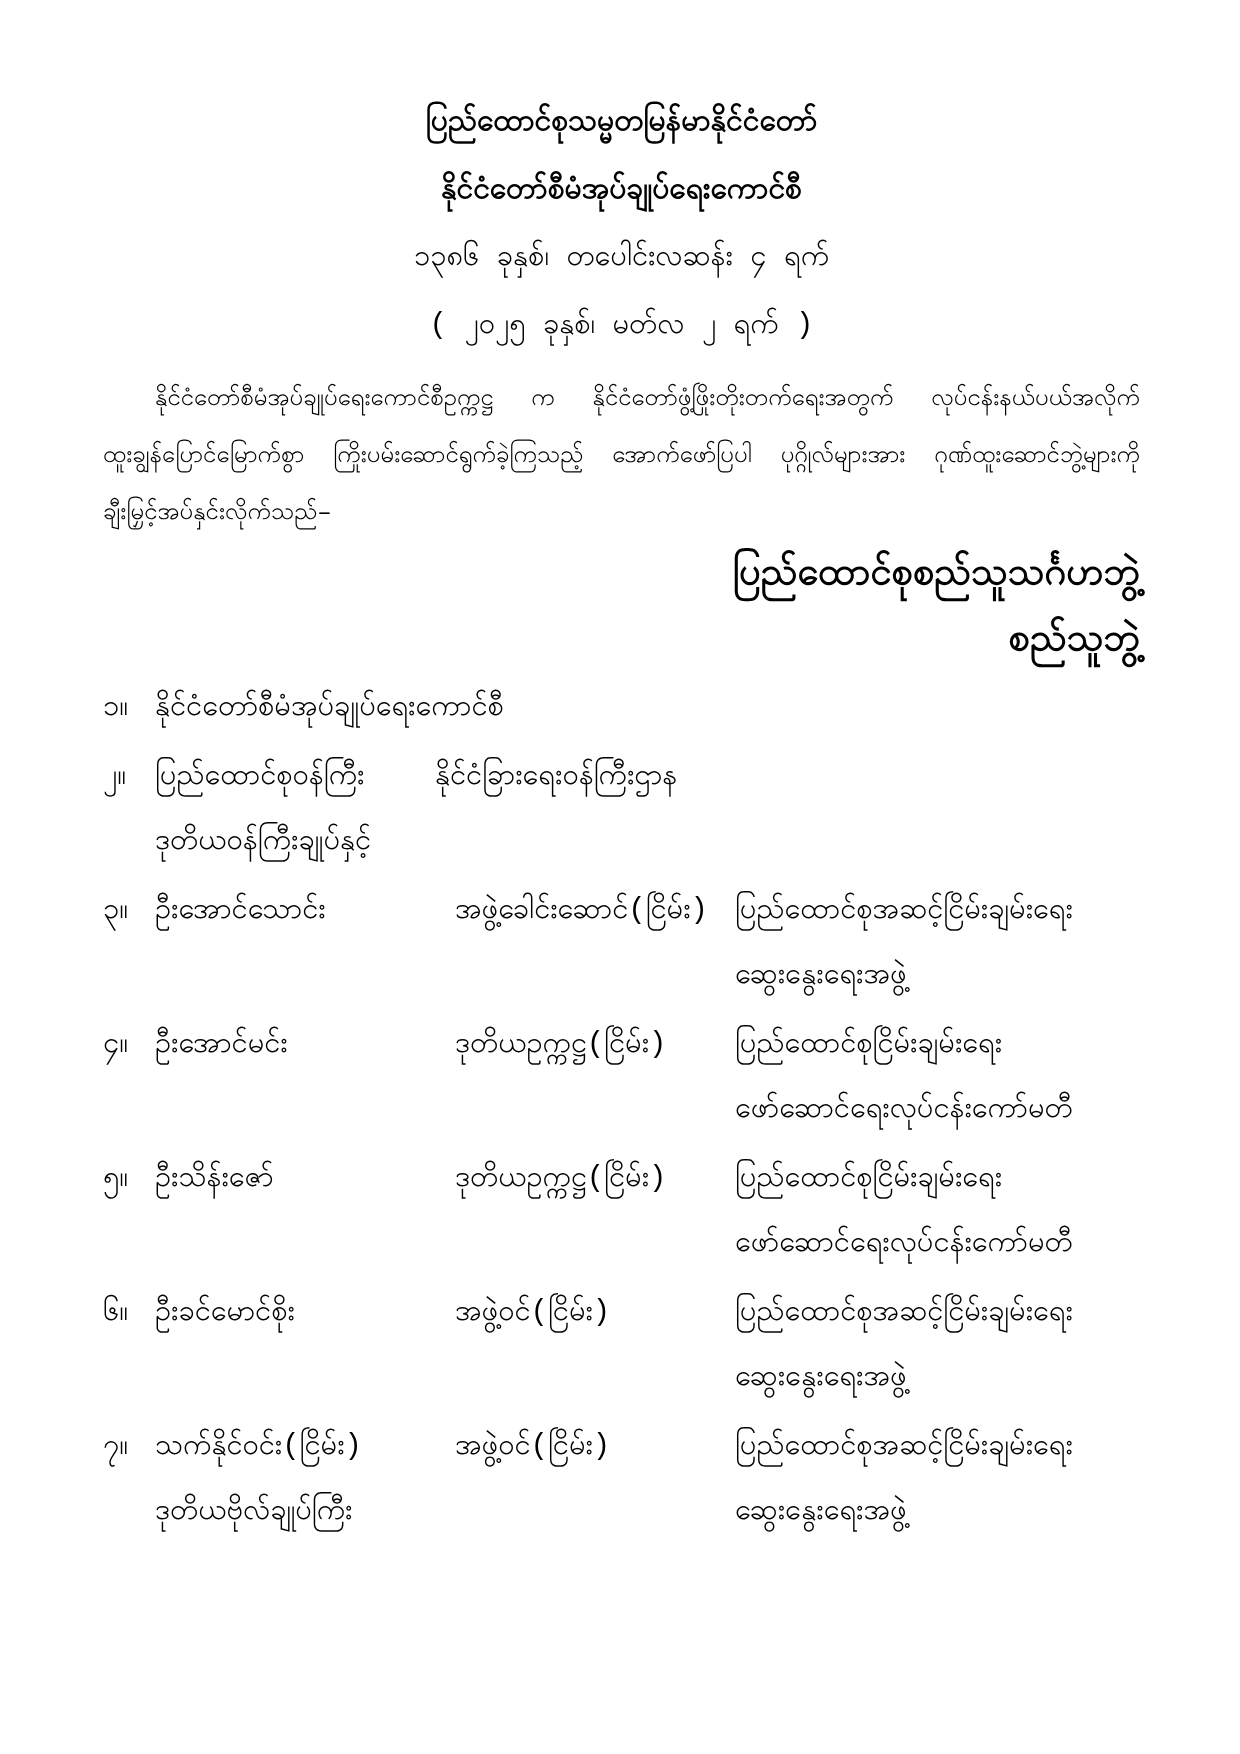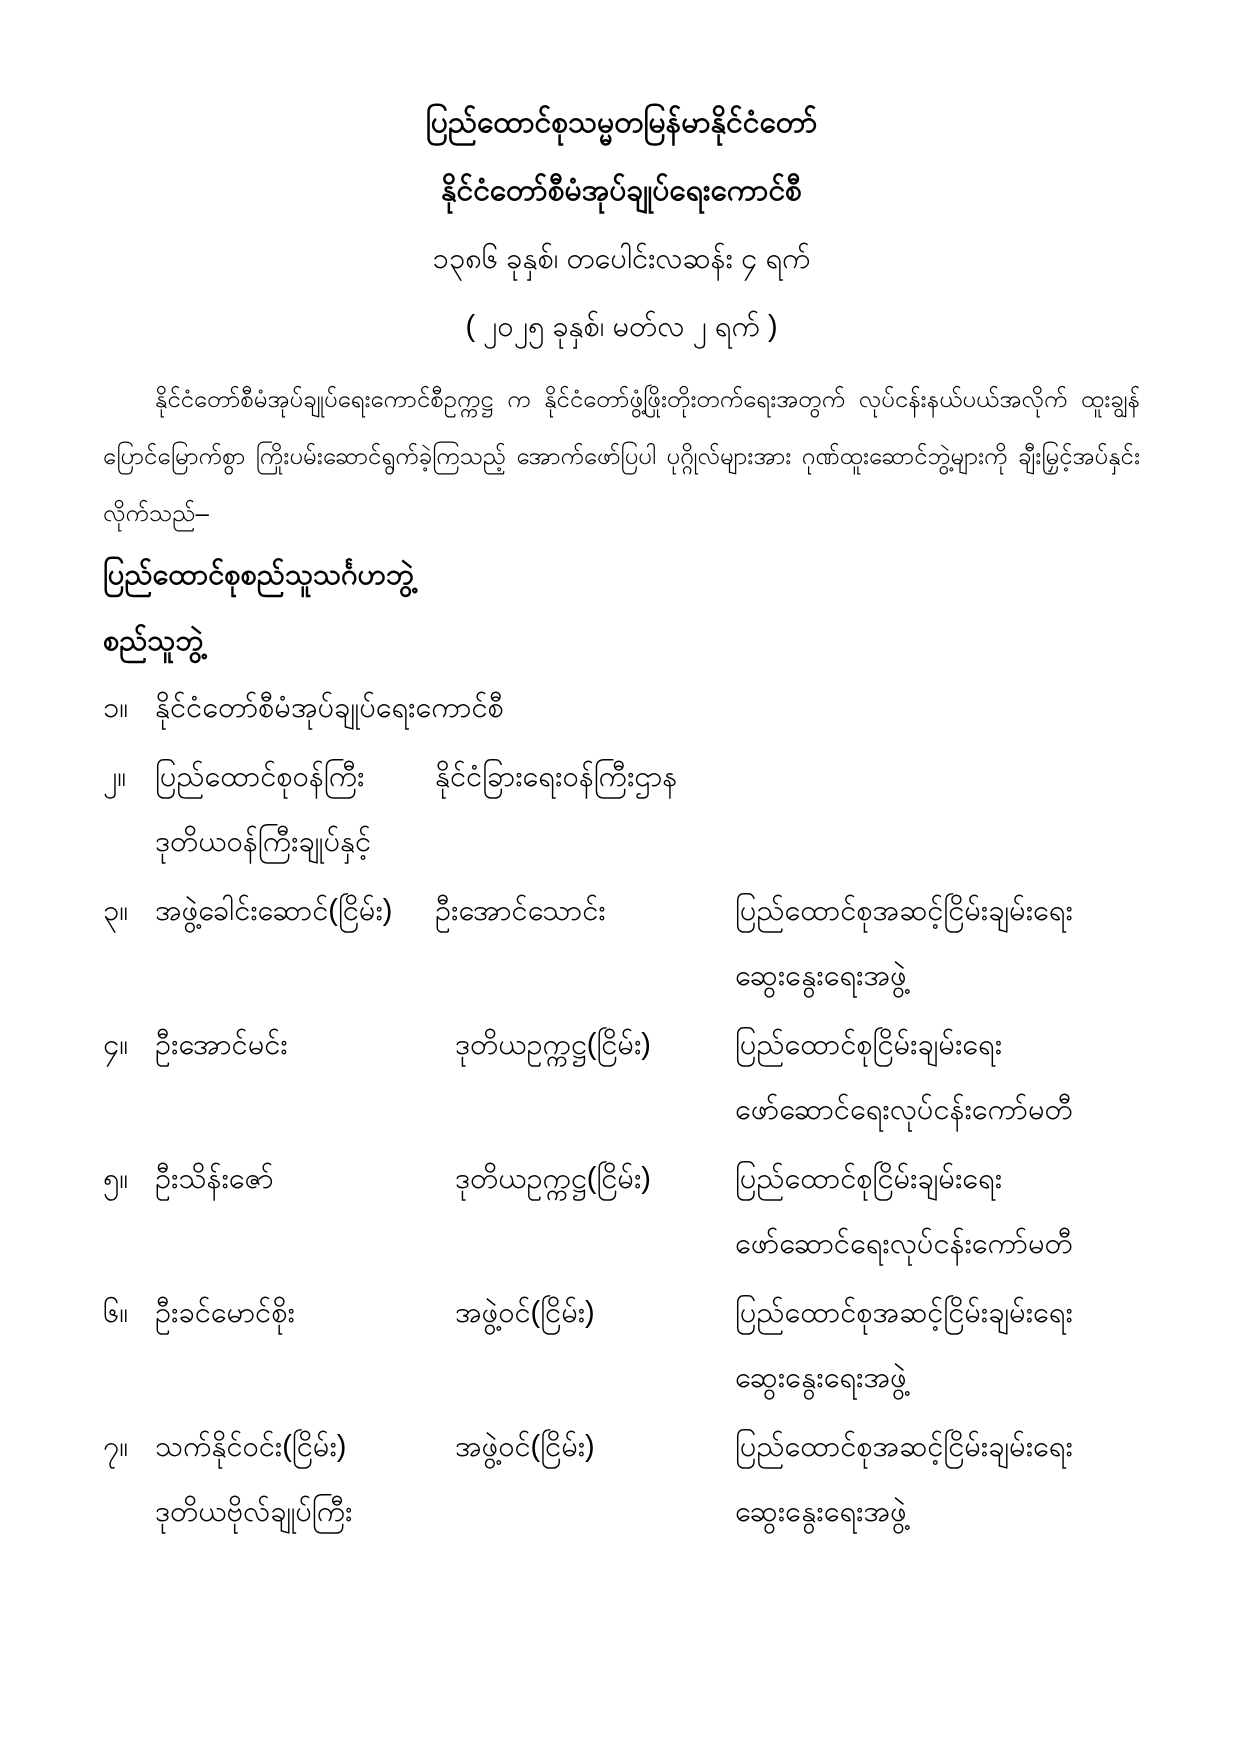--- a/index.html
+++ b/index.html
@@ -7,21 +7,21 @@
     padding: 0;
     background: #ffffff;
   }
   .page {
     position: relative;
     width: 1240px;
     height: 1754px;
     margin: 0 auto;
     background: #ffffff;
     color: #000000;
-    font-family: Liberation Sans, sans-serif;
+    font-family: Liberation Mono, monospace;
     box-sizing: border-box;
     padding: 88px 100px 60px 103px;
     overflow: hidden;
   }
   .header-block { text-align: center; }
   .header-line {
     font-size: 29px;
     line-height: 68px;
     white-space: nowrap;
   }
@@ -29,22 +29,22 @@
 
   .order-paragraph {
     margin-top: 10px;
     font-size: 24px;
     line-height: 57px;
     text-align: justify;
     text-indent: 52px;
   }
 
   .award-heading {
-    text-align: left;
-    font-size: 29px;
+    text-align: right;
+    font-size: 38px;
     line-height: 66px;
     font-weight: bold;
   }
   .award-heading.sub { font-weight: bold; }
 
   .recipient-list { margin-top: 2px; }
   .row {
     display: flex;
     align-items: flex-start;
     margin-bottom: 4px;
@@ -96,26 +96,26 @@
       <div class="cell c-org">
           <div>နိုင်ငံခြားရေးဝန်ကြီးဌာန</div>
           <div></div>
         </div>
     </div>
 
     <div class="row">
       <div class="cell c-num">
           <div>၃။</div>
         </div>
+      <div class="cell c-name">
+          <div>ဦးအောင်သောင်း</div>
+          <div></div>
+        </div>
       <div class="cell c-pos">
           <div>အဖွဲ့ခေါင်းဆောင်(ငြိမ်း)</div>
-          <div></div>
-        </div>
-      <div class="cell c-name">
-          <div>ဦးအောင်သောင်း</div>
           <div></div>
         </div>
       <div class="cell c-org">
           <div>ပြည်ထောင်စုအဆင့်ငြိမ်းချမ်းရေး</div>
           <div>ဆွေးနွေးရေးအဖွဲ့</div>
         </div>
     </div>
 
     <div class="row">
       <div class="cell c-num">

